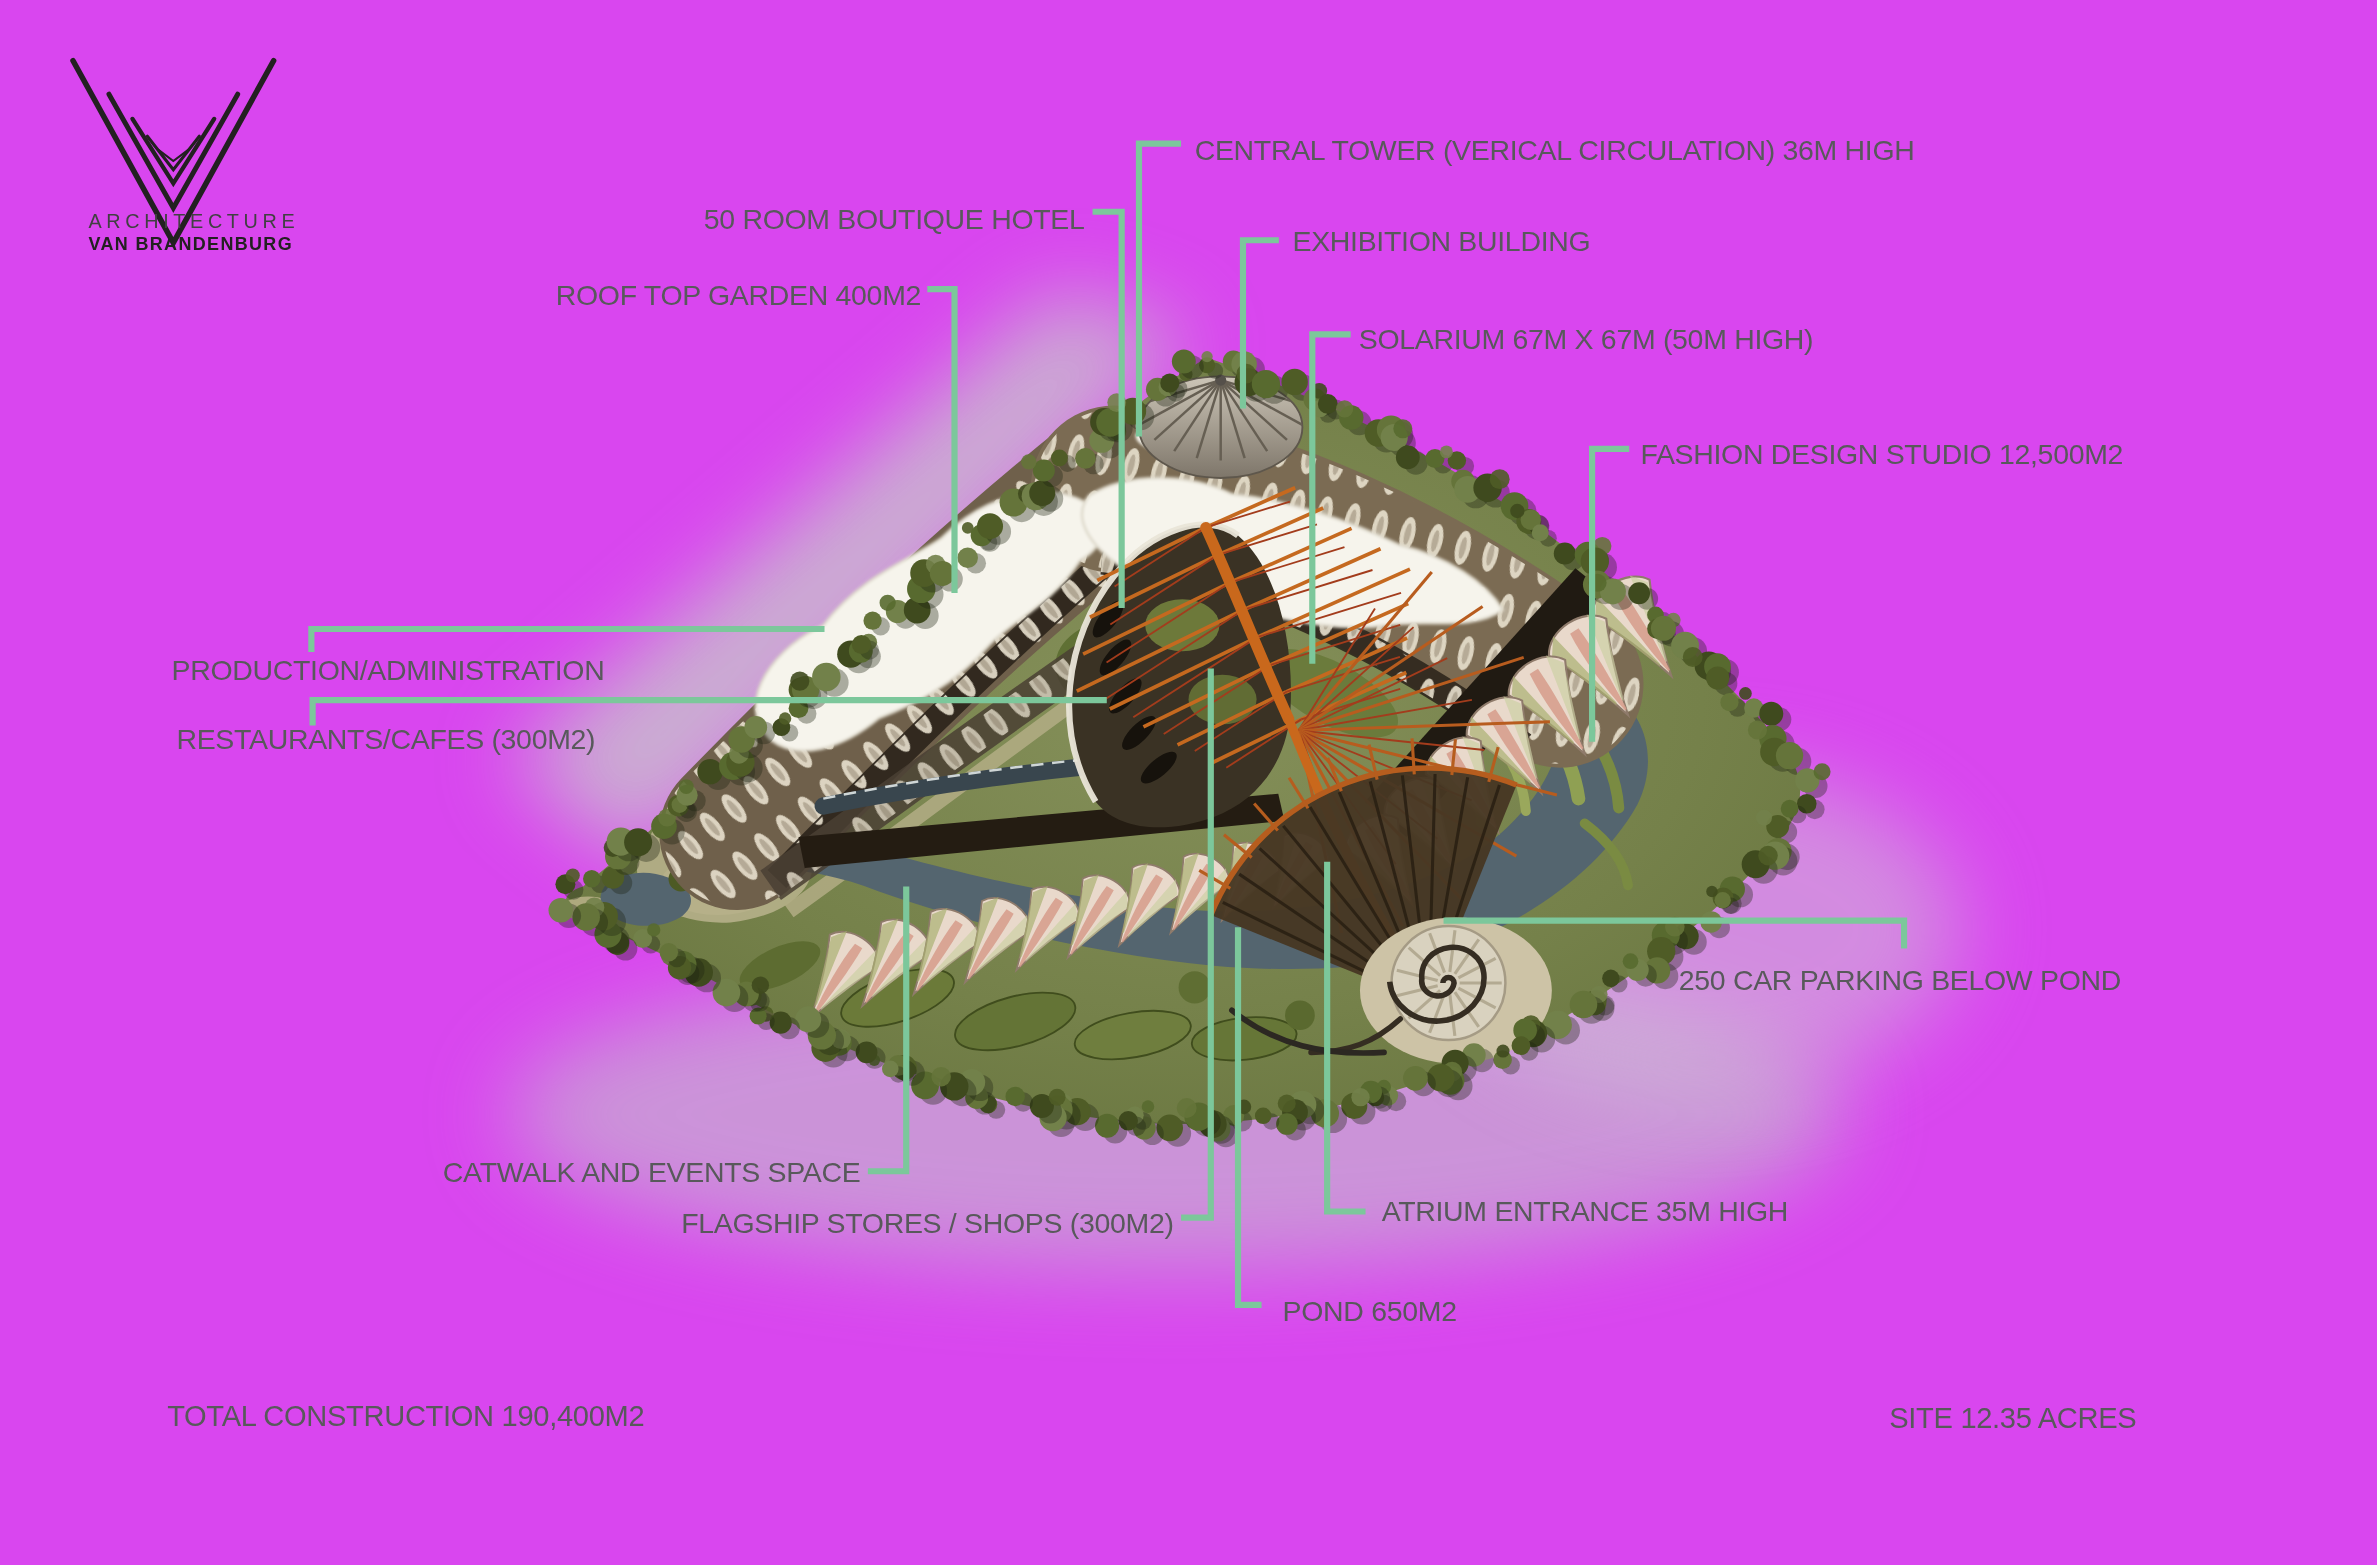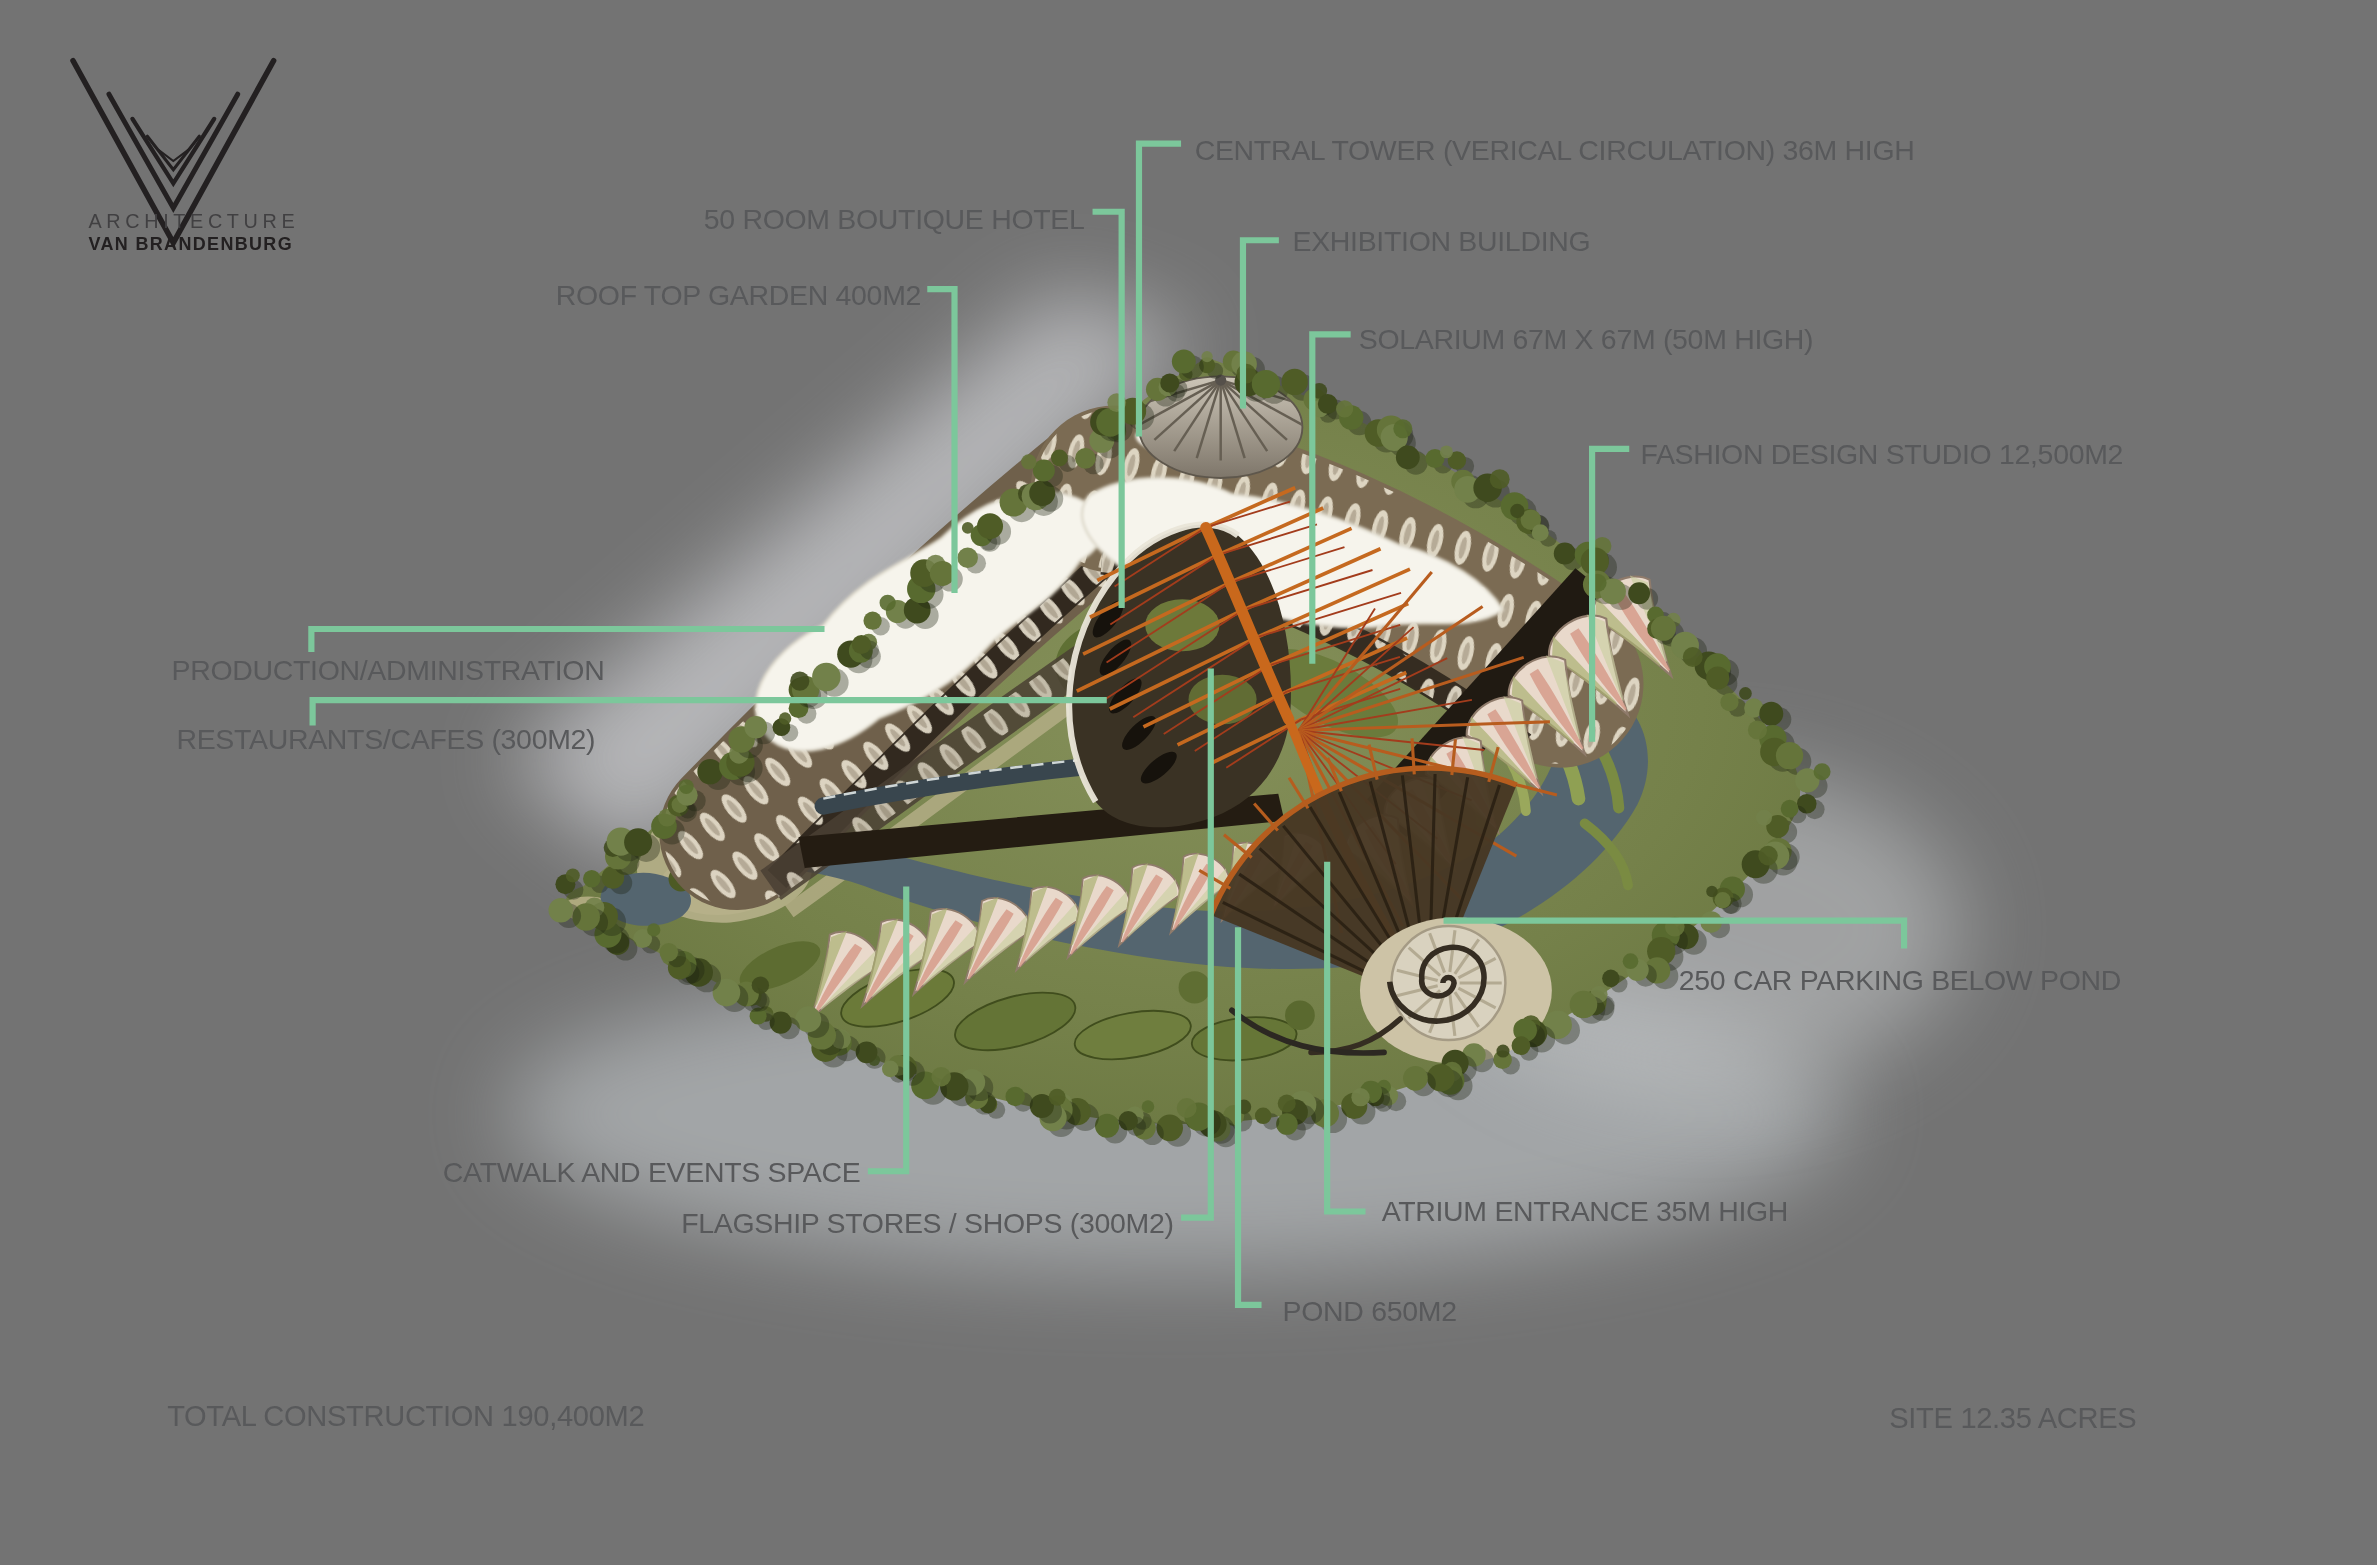--- a/index.html
+++ b/index.html
@@ -1,16 +1,16 @@
 <!DOCTYPE html>
 <html style="font-size:10px"><head>
 <meta charset="utf-8">
 <style>
   html,body{margin:0;padding:0;background:#ffffff;}
-  #page{position:relative;width:2377px;height:1565px;background:#737373;overflow:hidden;
+  #page{position:relative;width:2377px;height:1565px;background:#d946ef;overflow:hidden;
         font-family:"Liberation Sans", sans-serif;}
   svg{display:block;}
   text{font-family:"Liberation Sans", sans-serif;}
   .lbl{font-size:46px;fill:#58595B;letter-spacing:-0.5px;}
   .tot{font-size:47px;fill:#58595B;letter-spacing:-0.5px;}
   .leader{fill:none;stroke:#7CC79B;stroke-width:10;}
 </style>
 </head>
 <body>
 

